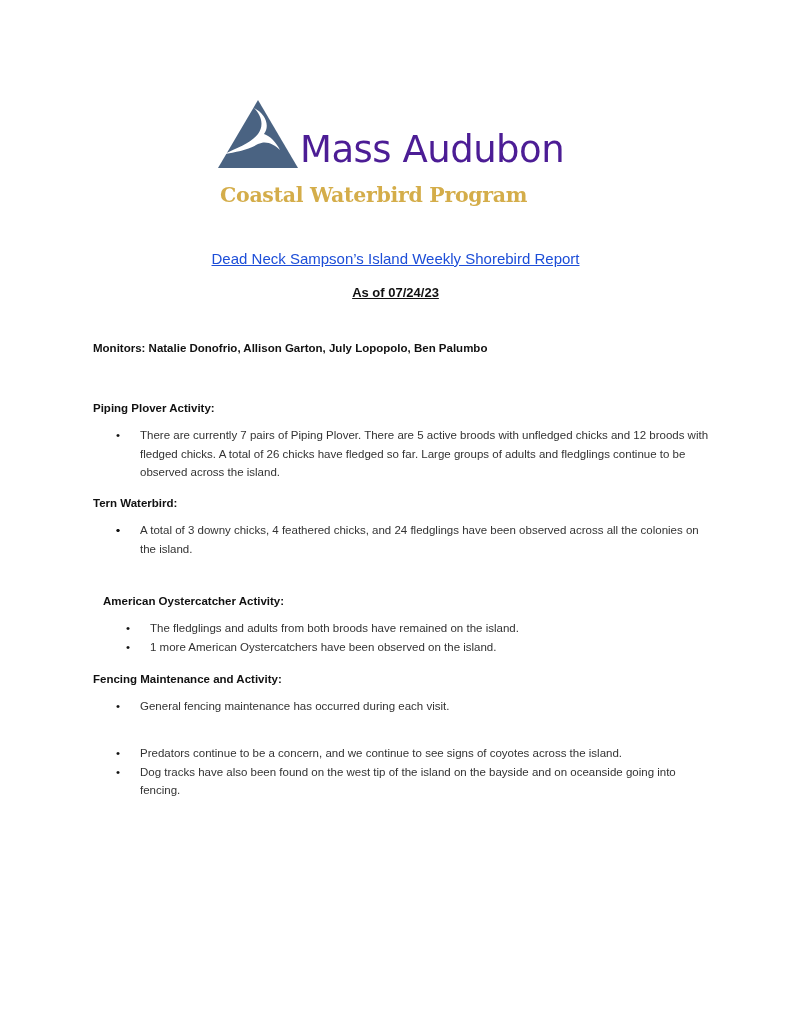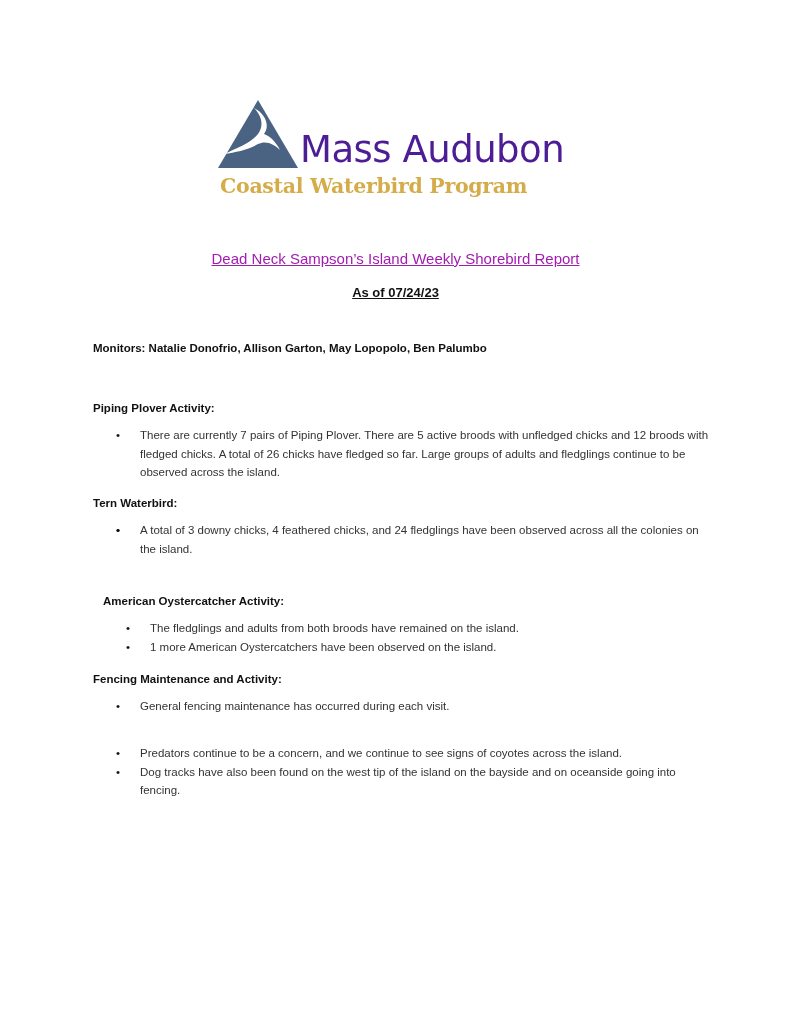--- a/index.html
+++ b/index.html
@@ -2,24 +2,24 @@
 <html><head>
 <meta charset="utf-8">
 <style>
   html, body { margin: 0; padding: 0; background: #ffffff; }
   body { width: 791px; height: 1024px; position: relative; overflow: hidden;
          font-family: "Liberation Sans", sans-serif; color: #111; }
   .logo { position: absolute; left: 218px; top: 98px; width: 330px; height: 110px; }
   .logo-mark { position: absolute; left: 0; top: 0; }
   .logo-name { position: absolute; left: 82px; top: 30px; font-family: "DejaVu Sans", sans-serif;
                font-size: 37px; color: #4c1d95; letter-spacing: -0.5px; white-space: nowrap; }
-  .logo-sub { position: absolute; left: 2px; top: 76px; font-family: "DejaVu Serif", serif;
+  .logo-sub { position: absolute; left: 2px; top: 85px; font-family: "DejaVu Serif", serif;
               font-size: 20.5px; color: #d4ad4a; font-weight: bold; white-space: nowrap; letter-spacing: -0.3px; }
   .title { position: absolute; left: 0; width: 791px; top: 250px; text-align: center;
-           font-size: 15px; text-decoration: underline; color: #a21caf; }
+           font-size: 15px; text-decoration: underline; color: #1d4ed8; }
   .subtitle { position: absolute; left: 0; width: 791px; top: 285px; text-align: center;
               font-size: 13px; font-weight: bold; text-decoration: underline; color: #111; }
   .monitors { position: absolute; left: 93px; top: 342px; font-size: 11.5px; font-weight: bold; color: #111; }
   .section { position: absolute; left: 93px; width: 620px; }
   .section h3 { margin: 0; font-size: 11.5px; font-weight: bold; color: #111; }
   .section ul { margin: 10px 0 0 0; padding: 0; list-style: none; }
   .section li { position: relative; padding-left: 47px; font-size: 11.5px; line-height: 18.5px; color: #333; }
   .section li .bullet { position: absolute; left: 23px; top: 0; color: #111; }
 </style>
 </head>
@@ -29,21 +29,21 @@
   <svg class="logo-mark" width="82" height="72" viewBox="0 0 82 72">
     <polygon points="40,2 80,70 0,70" fill="#4a6382"></polygon>
     <path d="M36,10 C44,18 46,28 40,36 C34,44 20,50 6,56 C18,54 30,52 40,46 C48,42 56,46 62,52 C58,44 52,38 46,36 C52,28 48,16 36,10 Z" fill="#ffffff"></path>
   </svg>
   <div class="logo-name">Mass Audubon</div>
   <div class="logo-sub">Coastal Waterbird Program</div>
 </div>
 
 <div class="title">Dead Neck Sampson’s Island Weekly Shorebird Report</div>
 <div class="subtitle">As of 07/24/23</div>
-<div class="monitors">Monitors: Natalie Donofrio, Allison Garton, May Lopopolo, Ben Palumbo</div>
+<div class="monitors">Monitors: Natalie Donofrio, Allison Garton, July Lopopolo, Ben Palumbo</div>
 
 <div class="section" style="top:402px;">
   <h3>Piping Plover Activity:</h3>
   <ul style="margin-top:12px;">
     <li><span class="bullet">•</span><span>There are currently 7 pairs of Piping Plover. There are 5 active broods with unfledged chicks and 12 broods with fledged chicks. A total of 26 chicks have fledged so far. Large groups of adults and fledglings continue to be observed across the island.</span></li>
   </ul>
 </div>
 
 <div class="section" style="top:497px;">
   <h3>Tern Waterbird:</h3>

